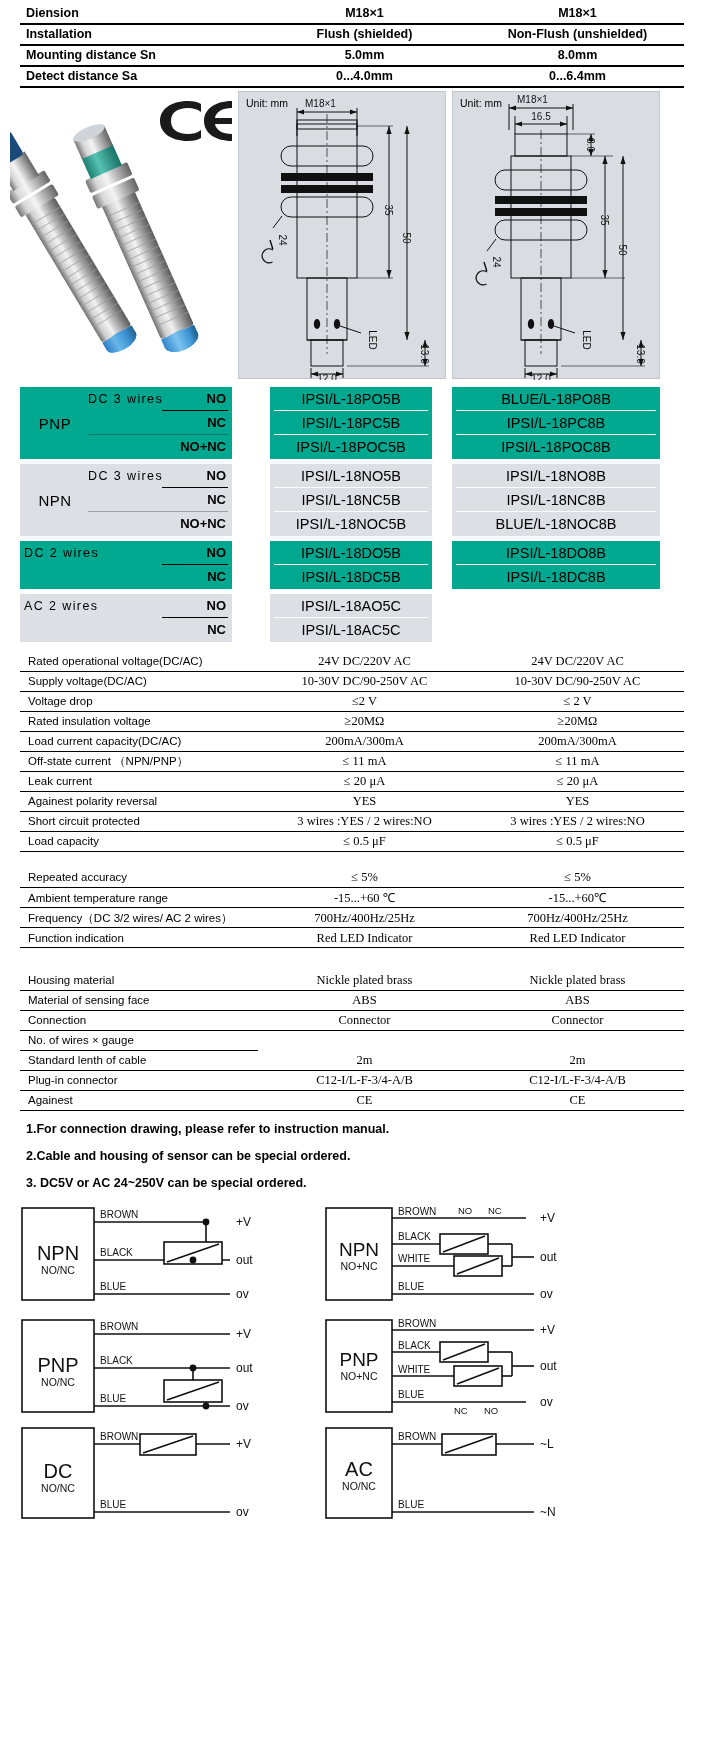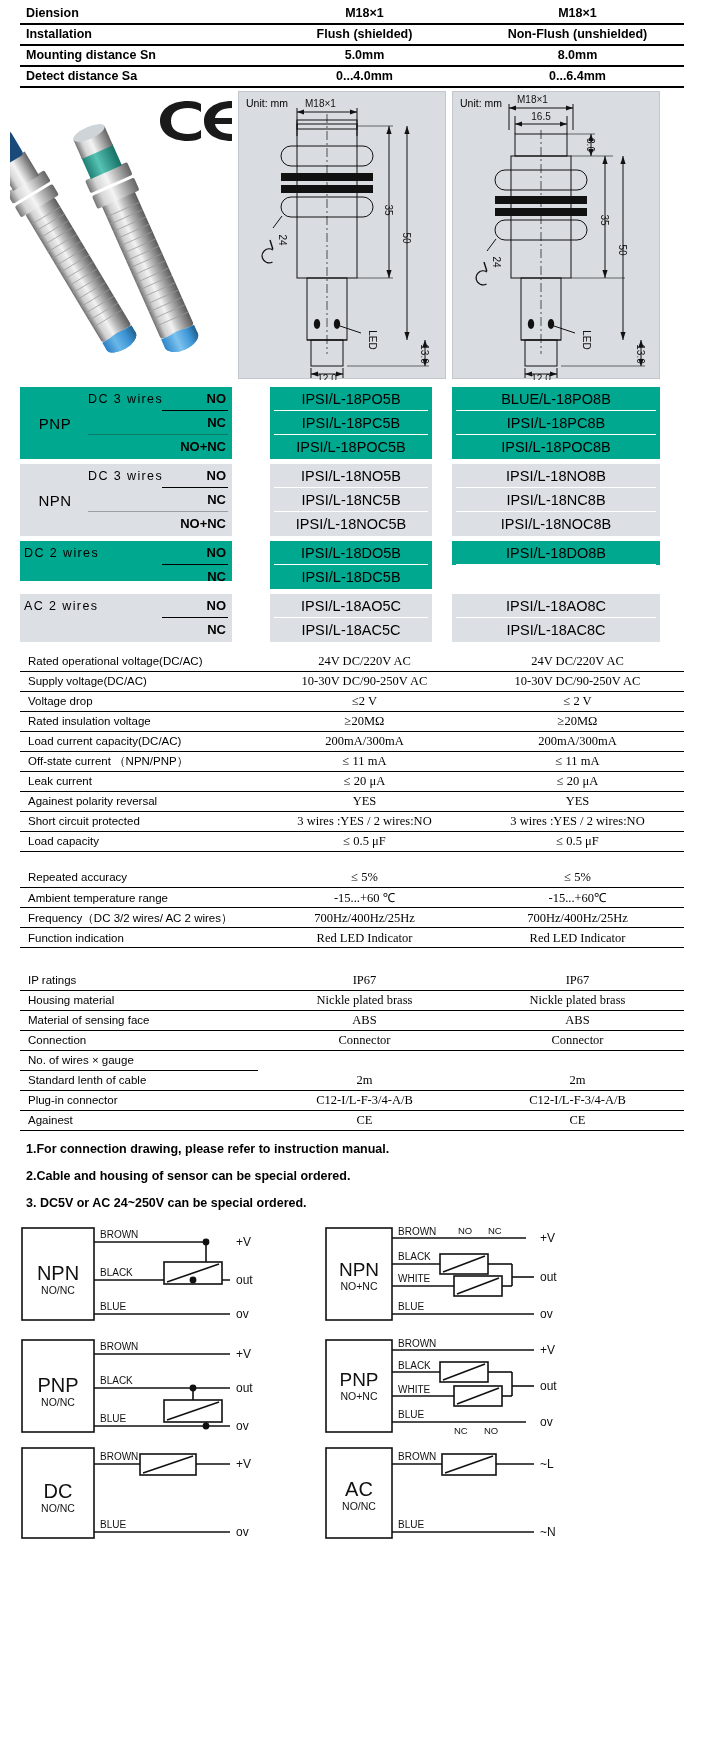--- a/index.html
+++ b/index.html
@@ -441,67 +441,64 @@
       </div>
     </div>
     <div class="codeblk cm" style="top:77px">
       <div class="crow gry sepline">IPSI/L-18NO5B</div>
       <div class="crow gry sepline">IPSI/L-18NC5B</div>
       <div class="crow gry">IPSI/L-18NOC5B</div>
     </div>
     <div class="codeblk cr" style="top:77px">
       <div class="crow gry sepline">IPSI/L-18NO8B</div>
       <div class="crow gry sepline">IPSI/L-18NC8B</div>
-      <div class="crow gry">IPSI/L-18NOC8B</div>
+      <div class="crow gry">BLUE/L-18NOC8B</div>
     </div>
 
     <div class="codeblk cl" style="top:154px">
-      <div class="lwrap grn" style="height:40px">
+      <div class="lwrap grn" style="height:48px">
         <div class="lrows" style="left:64px">
           <div class="lr">
             <span class="wires" style="left:-60px">DC 2 wires</span>
             <span class="noNC2">NO</span>
             <span class="uline"></span>
           </div>
           <div class="lr">
             <span class="noNC2">NC</span>
           </div>
         </div>
       </div>
     </div>
     <div class="codeblk cm" style="top:154px">
       <div class="crow grn sepline">IPSI/L-18DO5B</div>
       <div class="crow grn">IPSI/L-18DC5B</div>
     </div>
     <div class="codeblk cr" style="top:154px">
       <div class="crow grn sepline">IPSI/L-18DO8B</div>
+      <div class="crow grn">IPSI/L-18DC8B</div>
     </div>
 
     <div class="codeblk cl" style="top:207px">
       <div class="lwrap gry" style="height:48px">
         <div class="lrows" style="left:64px">
           <div class="lr">
             <span class="wires" style="left:-60px">AC 2 wires</span>
             <span class="noNC2">NO</span>
             <span class="uline"></span>
           </div>
           <div class="lr">
             <span class="noNC2">NC</span>
           </div>
         </div>
       </div>
     </div>
     <div class="codeblk cm" style="top:207px">
       <div class="crow gry sepline">IPSI/L-18AO5C</div>
       <div class="crow gry">IPSI/L-18AC5C</div>
     </div>
-    <div class="codeblk cr" style="top:207px">
-      <div class="crow gry sepline">IPSI/L-18AO8C</div>
-      <div class="crow gry">IPSI/L-18AC8C</div>
-    </div>
   </div>
 
   <table class="spec" style="margin-top:42px">
     <tbody>
       <tr>
           <td class="k">Rated operational voltage(DC/AC)</td>
           <td class="v">24V DC/220V AC</td>
           <td class="v">24V DC/220V AC</td>
         </tr>
       <tr>
@@ -576,25 +573,20 @@
           <td class="v">Red LED Indicator</td>
           <td class="v">Red LED Indicator</td>
         </tr>
     </tbody>
   </table>
 
   <div class="sec-gap" style="height:22px"></div>
 
   <table class="spec">
     <tbody>
-      <tr>
-          <td class="k">IP ratings</td>
-          <td class="v">IP67</td>
-          <td class="v">IP67</td>
-        </tr>
       <tr>
           <td class="k">Housing material</td>
           <td class="v">Nickle plated brass</td>
           <td class="v">Nickle plated brass</td>
         </tr>
       <tr>
           <td class="k">Material of sensing face</td>
           <td class="v">ABS</td>
           <td class="v">ABS</td>
         </tr>

